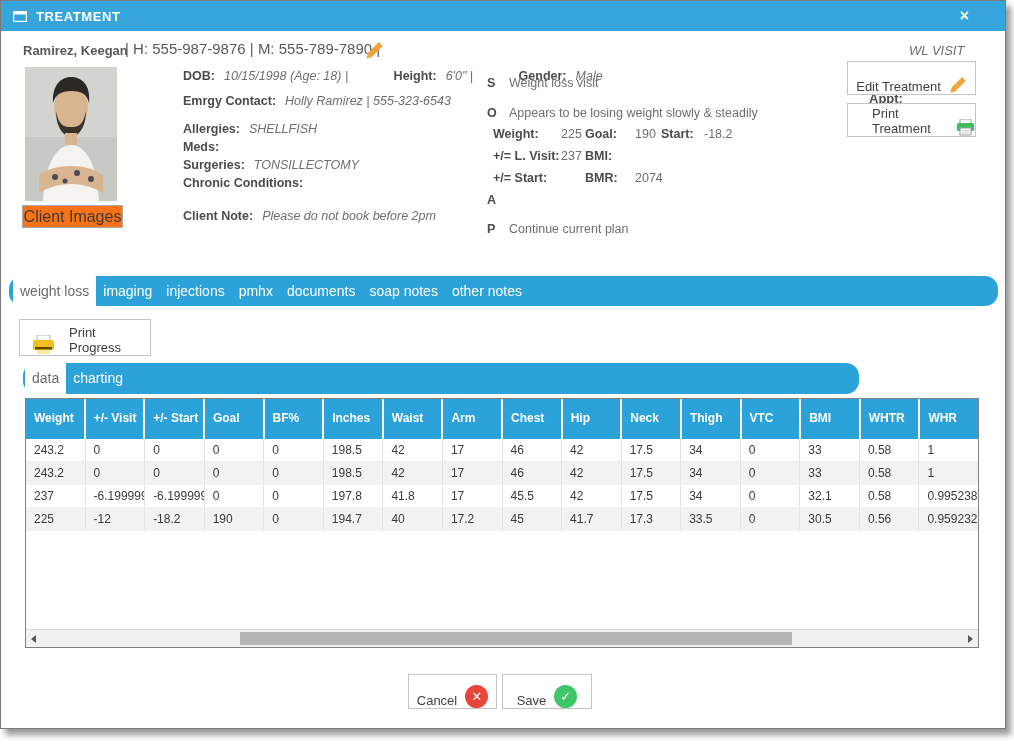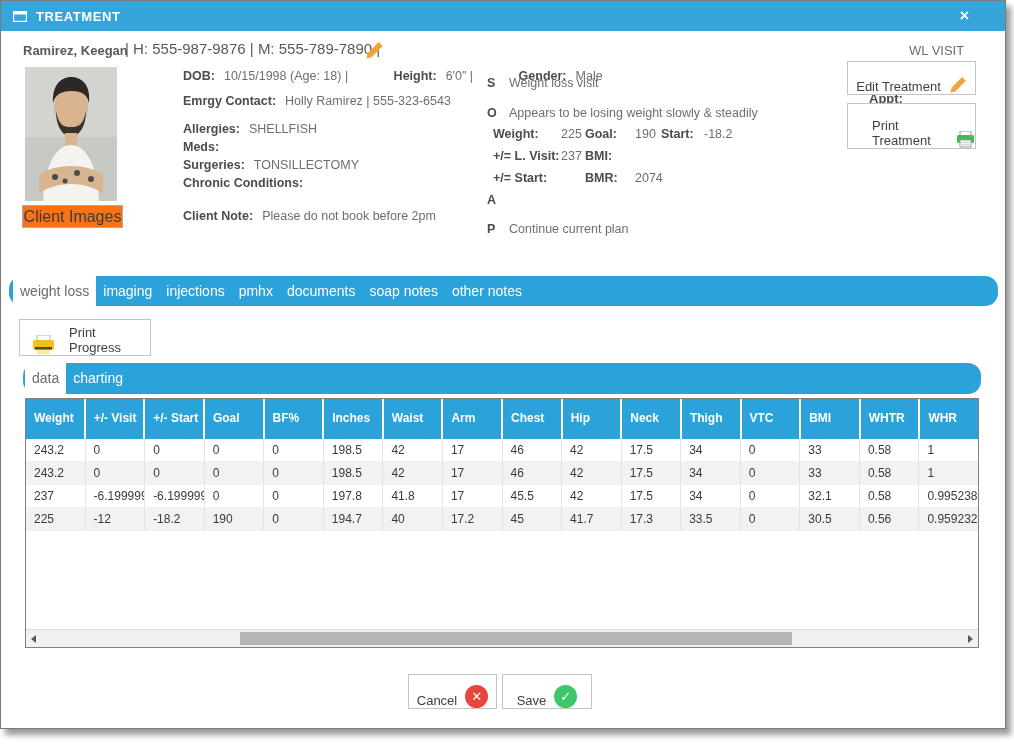--- a/index.html
+++ b/index.html
@@ -15,21 +15,21 @@
   .titlebar .win-ico { width:14px; height:11px; margin-right:9px; }
   .titlebar .title { color:#fff; font-size:13px; font-weight:bold; letter-spacing:0.6px; }
   .close-x { position:absolute; right:36px; top:5px; color:#fff; font-size:16px;
     font-weight:bold; cursor:pointer; line-height:20px; }
 
   
   .abs { position:absolute; }
   .name { font-size:13px; font-weight:bold; color:#595959; }
   .phones { font-size:15px; color:#595959; }
   .lbl { font-weight:bold; color:#4c4c4c;margin-top:48px; }
-  .val { color:#6e6e6e; }
+  .val { color:#6e6e6e;font-style:italic; }
   .infoline { font-size:12.5px; white-space:nowrap; }
   .infoline .lbl { margin-right:9px;padding-left:37px; }
   .infoline .val { margin-right:5px; }
 
   .btn { background:#fff; border:1px solid #c4c4c4; display:flex; align-items:flex-end;
     justify-content:center; font-size:13px; color:#3f3f3f; cursor:pointer; gap:8px; }
   .btn svg { flex:0 0 auto; }
 
   .client-images { position:absolute; left:21px; top:204px; width:101px; height:23px;
     background:#f97316; border:1px solid #ababab; font-size:16px; color:#3c3c3c;
@@ -46,21 +46,21 @@
   .c4 { width:26px; color:#6e6e6e; }
   .c5 { width:43px; font-weight:bold; color:#4c4c4c; }
   .c6 { color:#6e6e6e; }
 
   
   .tabstrip { background:#2ba2d9; display:flex; align-items:stretch;border-radius:13px; }
   .tabstrip .tab { color:#fff; font-size:14px; line-height:30px; padding:0 7px;
     cursor:pointer; white-space:nowrap; }
   .tabstrip .tab.active { background:#fff; color:#6b6b6b; }
   #main-tabs { left:8px; top:275px; width:989px; height:30px; padding-left:4px; }
-  #sub-tabs  { left:22px; top:362px; width:958px; height:31px; padding-left:2px; }
+  #sub-tabs  { left:22px; top:362px; width:836px; height:31px; padding-left:2px; }
   #sub-tabs .tab { line-height:31px; }
 
   
   #grid { left:24px; top:397px; width:954px; height:250px; border:1px solid #808080;
     background:#fff; display:flex; flex-direction:column; overflow:hidden; }
   #grid-header { display:flex; height:40px; background:#2ba2d9; flex:0 0 auto; }
   #grid-header .th { flex:1 1 0; color:#fff; font-size:12px; font-weight:bold;
     display:flex; align-items:center; padding-left:8px; border-right:2px solid #fff;
     line-height:1.15; cursor:pointer; }
   #grid-header .th:last-child { border-right:none; }
@@ -105,21 +105,21 @@
 
   <span class="abs lbl" style="left:868px; top:42px; font-size:13px;">Appt:</span>
   <span class="abs val" style="left:908px; top:42px; font-size:13px;">WL VISIT</span>
 
   <div class="abs btn" style="left:846px; top:60px; width:129px; height:34px;">
     <span>Edit Treatment</span>
     <svg width="18" height="18" viewBox="0 0 16 16">
       <path d="M11.6 0.9 L15 4.3 L5.6 13.7 L1.2 14.8 L2.3 10.4 Z" fill="#f2a33c"></path>
     </svg>
   </div>
-  <div class="abs btn" style="left:846px; top:102px; width:129px; height:46px;padding-left:24px;">
+  <div class="abs btn" style="left:846px; top:102px; width:129px; height:34px;padding-left:24px;">
     <span>Print Treatment</span>
     <svg width="19" height="17" viewBox="0 0 19 17">
       <rect x="4" y="0" width="11" height="5" fill="#fff" stroke="#9a9a9a"></rect>
       <rect x="1" y="4" width="17" height="8" rx="1.5" fill="#3ebd5c"></rect>
       <rect x="4" y="9" width="11" height="7" fill="#fff" stroke="#9a9a9a"></rect>
       <rect x="5.5" y="11" width="8" height="1.2" fill="#cfcfcf"></rect>
       <rect x="5.5" y="13.2" width="8" height="1.2" fill="#cfcfcf"></rect>
     </svg>
   </div>
 

